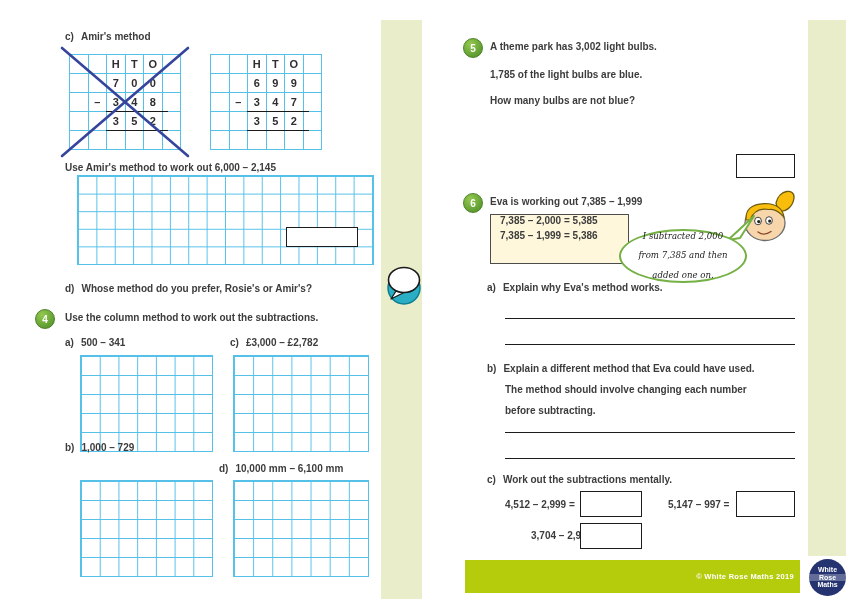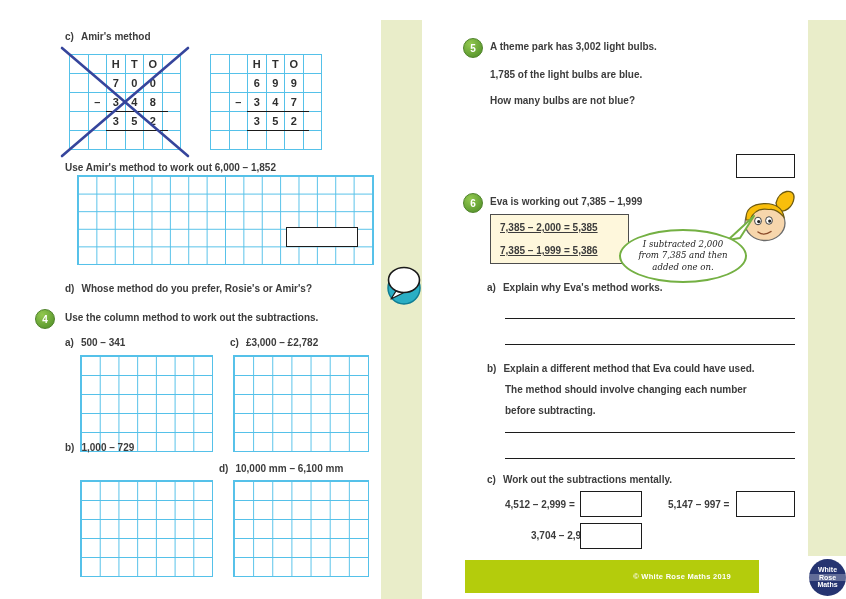--- a/index.html
+++ b/index.html
@@ -32,33 +32,33 @@
         background-image:linear-gradient(to right,var(--grid-blue) 1px,transparent 1px),
                          linear-gradient(to bottom,var(--grid-blue) 1px,transparent 1px);}
   .g16{background-size:18.38px 17.6px;}
   .g7a{background-size:18.72px 19px;}
   .g7b{background-size:19.15px 19px;}
   .abox{position:absolute;background:#fff;border:1.6px solid var(--line-ink);}
   .rule{position:absolute;height:0;border-bottom:1.4px solid var(--line-ink);}
   
   .cream{position:absolute;left:490px;top:214px;width:128px;height:48px;
          background:var(--panel-cream);border:1.6px solid #4d4d4d;
-         display:flex;flex-direction:column;justify-content:center;padding-left:9px;gap:12px;text-decoration:underline;}
+         display:flex;flex-direction:column;padding-left:9px;gap:4px;}
   .cream div{font-size:10px;font-weight:bold;white-space:nowrap;}
   .bubble{position:absolute;left:619px;top:229px;width:124px;height:50px;background:#fff;
           border:2px solid var(--bubble-green);border-radius:50%;
-          display:flex;flex-direction:column;align-items:center;justify-content:center;
+          display:flex;flex-direction:column;align-items:center;justify-content:space-between;
           font-family:"DejaVu Serif",serif;font-style:italic;font-size:8.6px;color:#222;
           line-height:1.3;z-index:3;}
   .tailsvg{position:absolute;left:726px;top:212px;z-index:2;}
   .girl{position:absolute;left:740px;top:186px;z-index:1;}
   
-  .footer-bar{position:absolute;left:465px;top:560px;width:294px;height:33px;
+  .footer-bar{position:absolute;left:465px;top:560px;width:335px;height:33px;
           background:var(--footer-lime);display:flex;align-items:center;
-          justify-content:flex-end;padding-right:28px;box-sizing:border-box;}
+          justify-content:flex-end;padding-right:6px;box-sizing:border-box;}
   .copyright{color:#fff;font-size:7.5px;font-weight:bold;letter-spacing:.3px;}
   .logo{position:absolute;left:809px;top:559px;width:37px;height:37px;border-radius:50%;
         background:var(--logo-navy);display:flex;flex-direction:column;align-items:center;
         justify-content:center;color:#fff;font-size:7px;font-weight:bold;line-height:1.1;
         text-align:center;}
   .logo .mid{background:rgba(255,255,255,.28);width:100%;}
   .cicon{position:absolute;left:382px;top:261px;}
 </style>
 </head>
 <body>
@@ -149,21 +149,21 @@
         <div class="cell"></div>
         <div class="cell"></div>
         <div class="cell"></div>
         <div class="cell"></div>
         <div class="cell"></div>
       </div>
     <div class="uline" style="top:57px;"></div>
     <div class="uline" style="top:76px;"></div>
   </div>
 
-  <div class="t" style="left:65px;top:162px;">Use Amir's method to work out 6,000 – 1,852</div>
+  <div class="t" style="left:65px;top:162px;">Use Amir's method to work out 6,000 – 2,145</div>
 
   <div class="work g16" style="left:77px;top:175px;width:295px;height:88px;"></div>
   <div class="abox" style="left:286px;top:227px;width:70px;height:18px;"></div>
 
   <div class="t" style="left:65px;top:283px;">
     <span class="lab">d)</span><span>Whose method do you prefer, Rosie's or Amir's?</span>
   </div>
 
   <div class="badge" style="left:35px;top:309px;">4</div>
   <div class="t" style="left:65px;top:312px;">Use the column method to work out the subtractions.</div>

